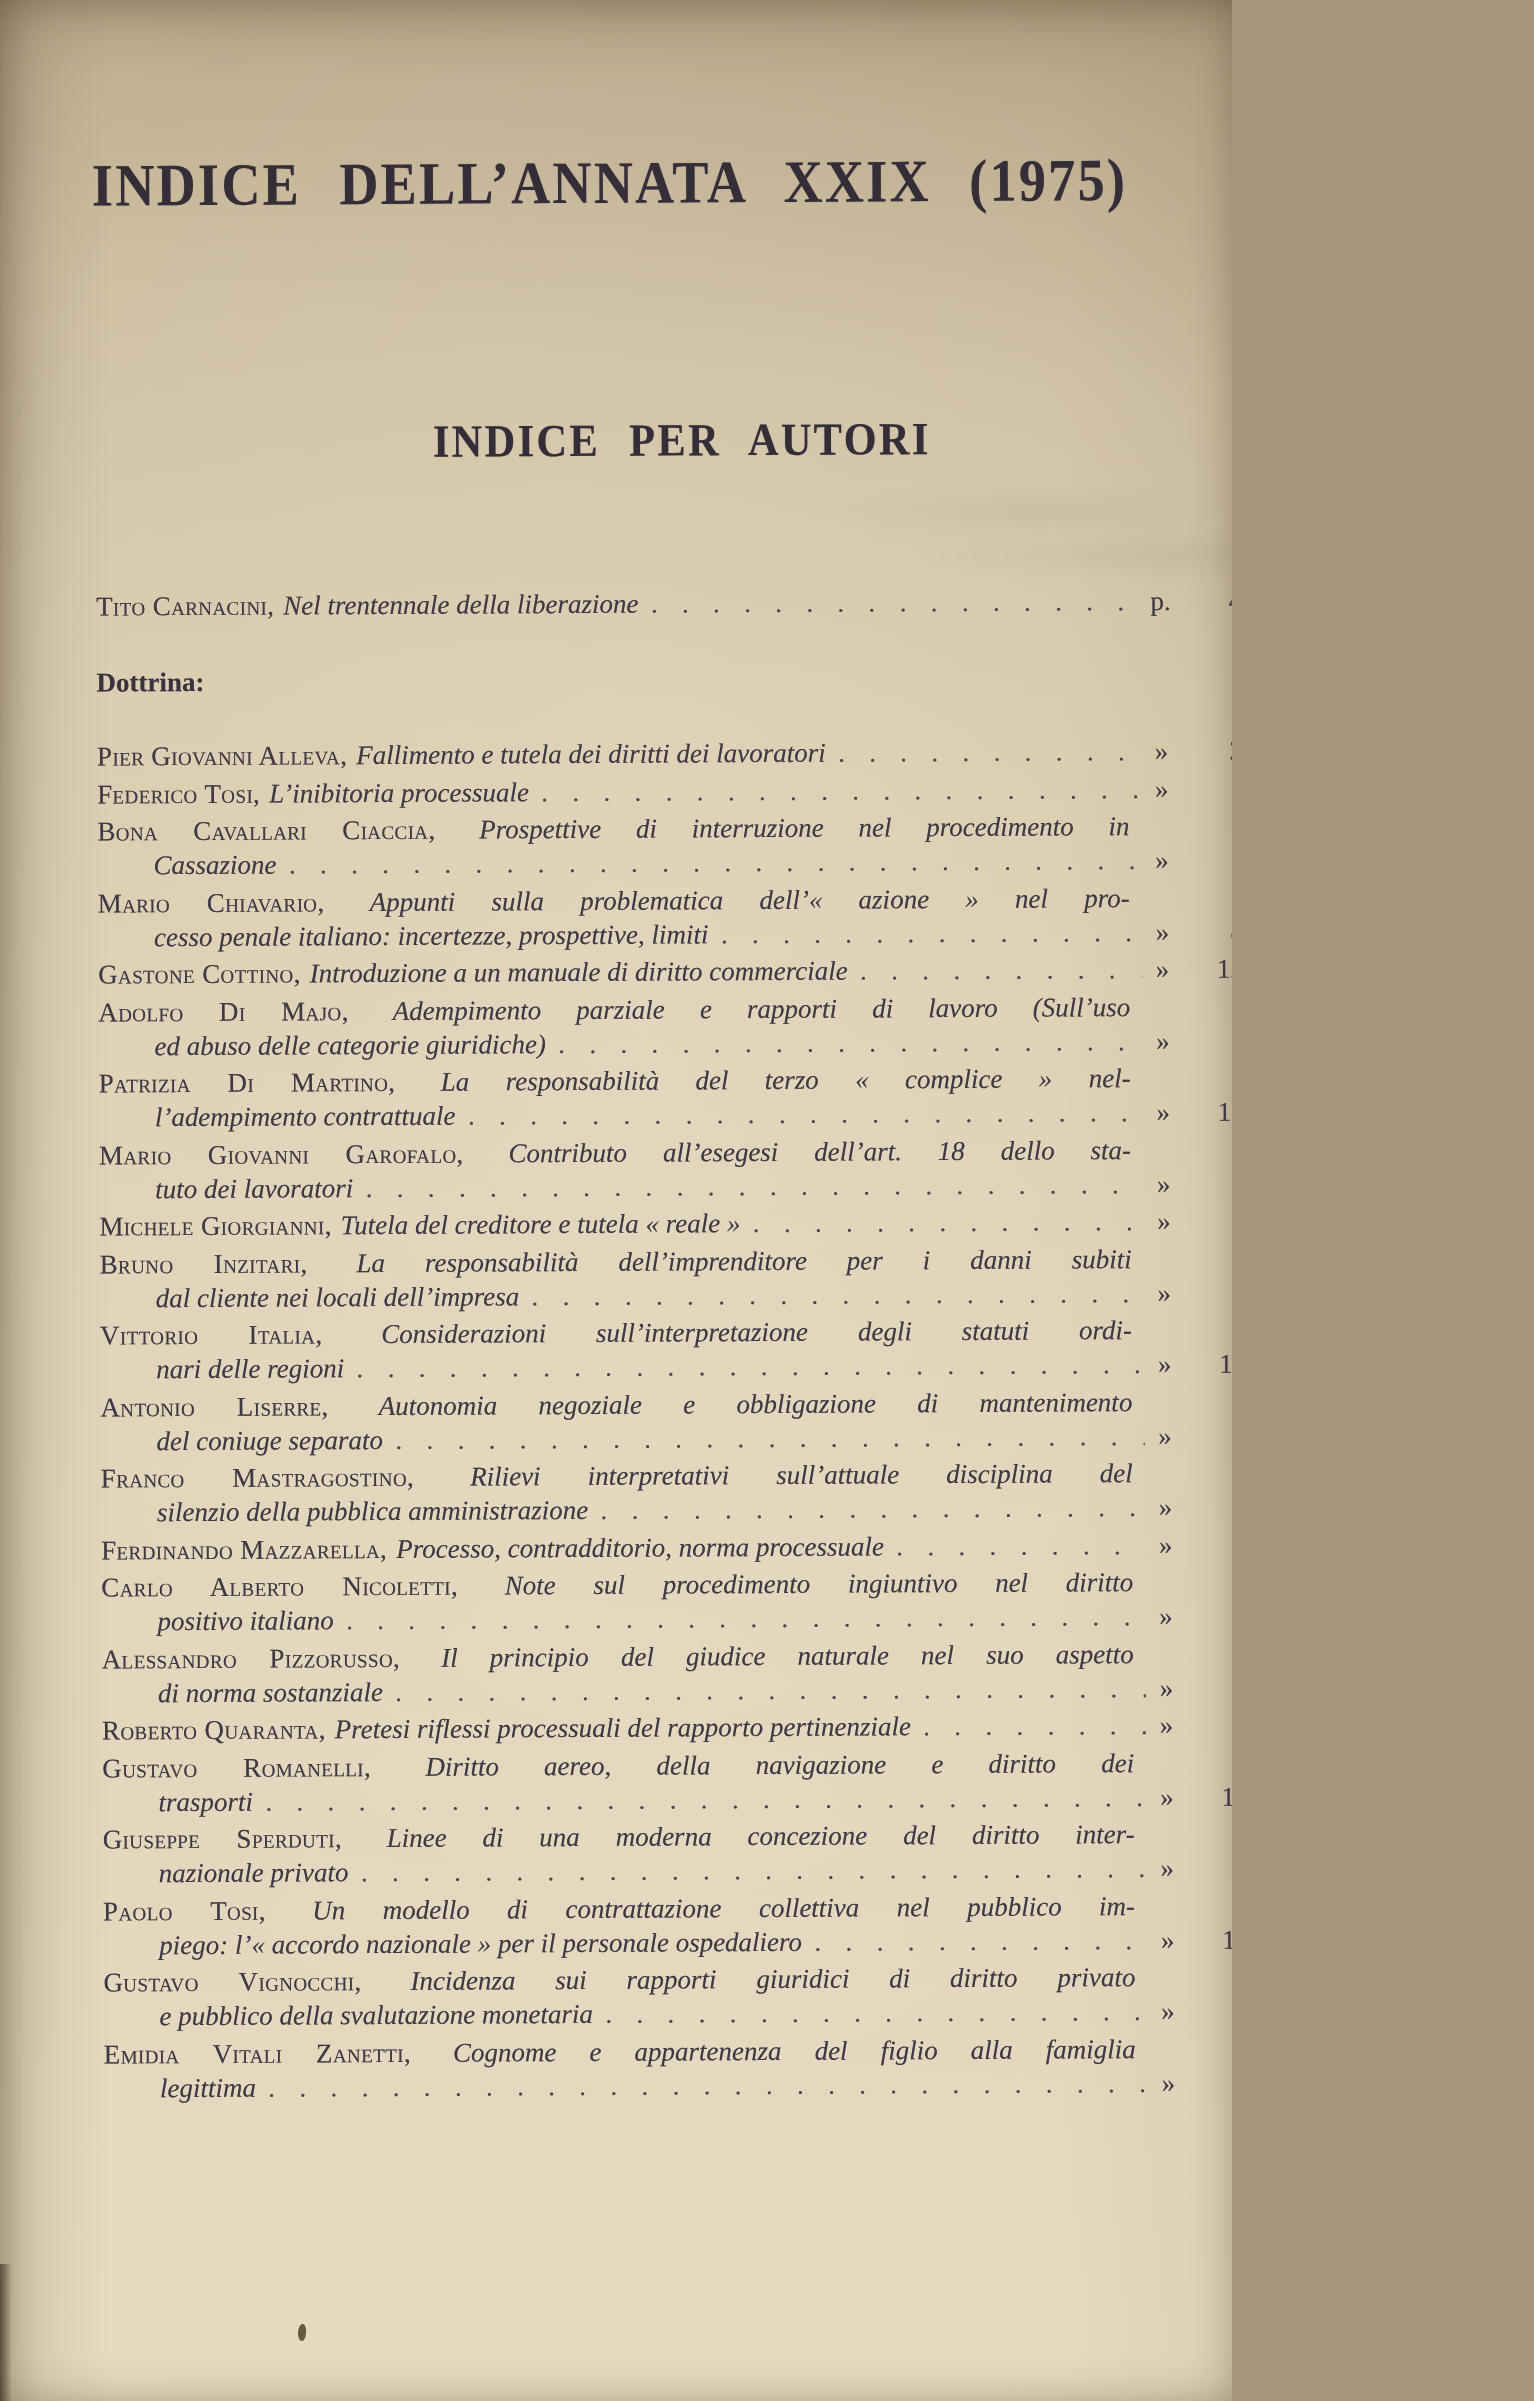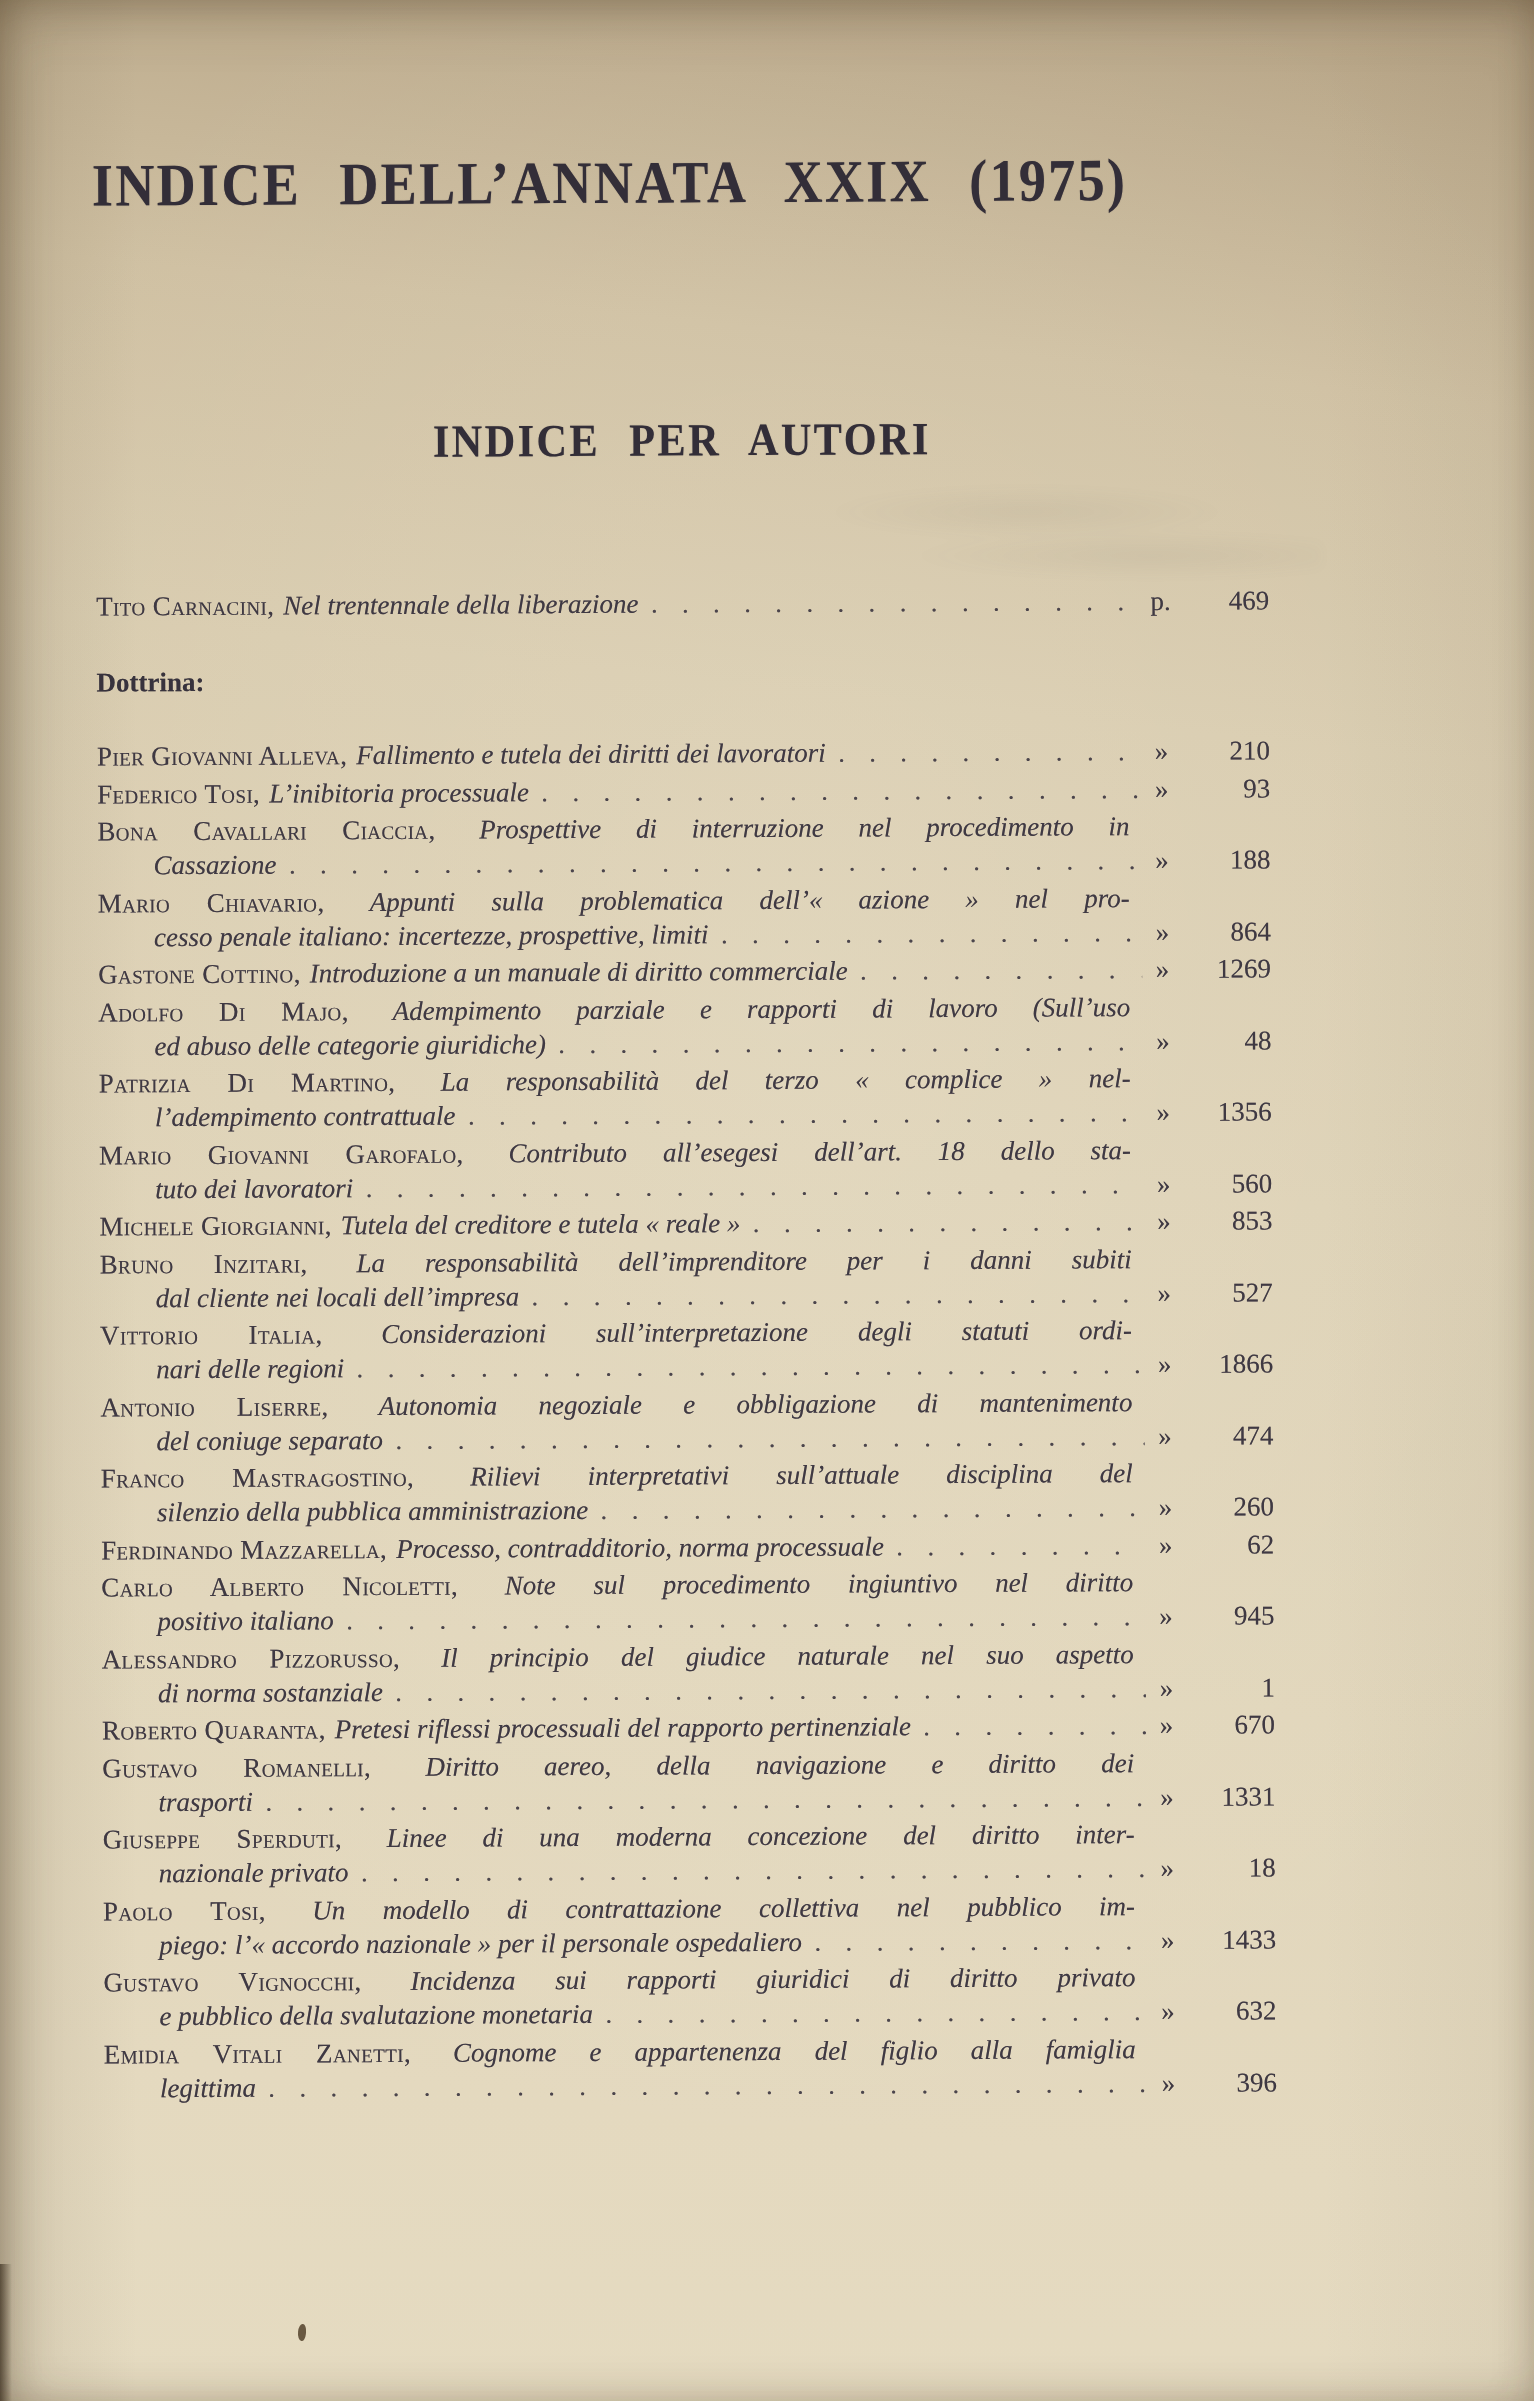--- a/index.html
+++ b/index.html
@@ -1,17 +1,17 @@
 <!DOCTYPE html>
 <html style="font-size:14px"><head>
 <meta charset="utf-8">
 <style>
   html,body{margin:0;padding:0;background:#a5957a;}
   .page{
-    position:relative;width:1534px;height:2401px;overflow:hidden;
+    position:relative;width:1232px;height:2401px;overflow:hidden;
     font-family:"Liberation Serif","DejaVu Serif",serif;color:#3f3943;
     background:
       radial-gradient(90% 70% at 52% 42%, rgba(255,252,240,.16), rgba(255,252,240,0) 70%),
       linear-gradient(90deg, rgba(60,45,25,.10), rgba(60,45,25,0) 9%, rgba(60,45,25,0) 86%, rgba(60,45,25,.05)),
       linear-gradient(186deg,#b3a082 0%,#bfae90 6%,#cfc0a2 16%,#d8cbae 30%,#ddd1b5 48%,#e1d6bb 68%,#e4d9bf 86%,#e5dbc1 100%);
     box-shadow:
       inset 23px 0 53px -19.4px rgba(70,52,30,.38),
       inset 0 30px 62px -23px rgba(70,52,30,.30),
       inset -16px 0 44px -21px rgba(70,52,30,.16),
       inset 0 -23px 53px -26.5px rgba(70,52,30,.14);

